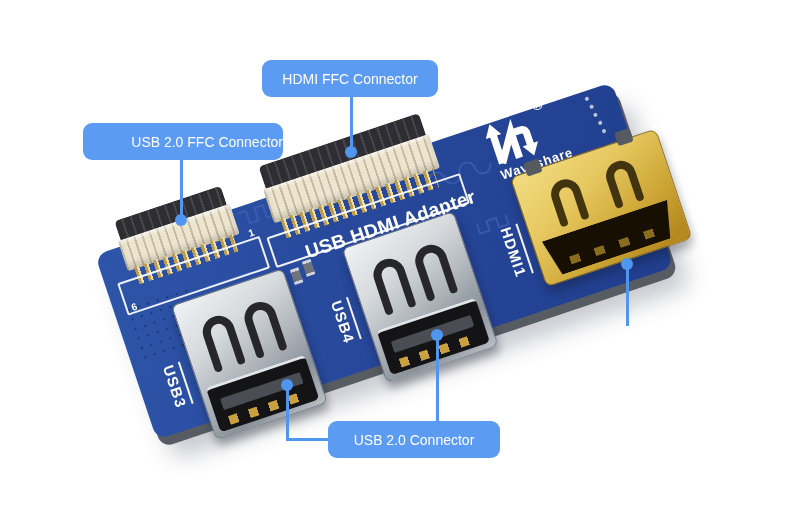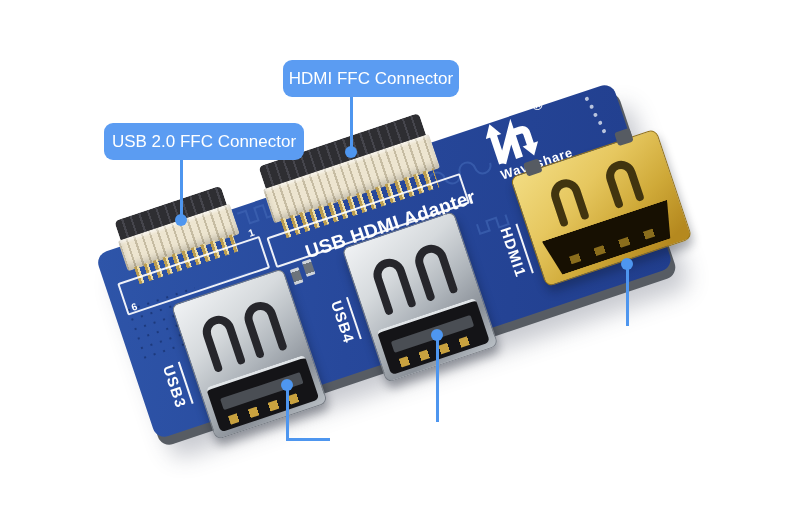--- a/index.html
+++ b/index.html
@@ -82,23 +82,23 @@
   .hdmi-tab{position:absolute;top:-10px;width:16px;height:14px;background:#565b62;border-radius:3px;}
   .tab-1{left:16px;} .tab-2{left:112px;}
   .hdmi-opening{position:absolute;left:9px;right:11px;bottom:6px;height:38px;background:#171002;
                 clip-path:polygon(0 0,100% 0,93% 100%,7% 100%);}
   .hdmi-contacts{position:absolute;left:16%;right:16%;bottom:18%;height:8px;
                  background:repeating-linear-gradient(90deg,#8a6d1c 0 10px,transparent 10px 26px);}
 
   
   .callout{position:absolute;display:flex;align-items:center;justify-content:center;
            background:var(--label-bg,#5B9CF2);color:var(--label-text,#fff);
-           border-radius:9px;font-size:17px;white-space:nowrap;margin-left:21px;}
+           border-radius:9px;font-size:14px;white-space:nowrap;}
   .co-hdmi-ffc{left:262px;top:60px;width:176px;height:37px;}
-  .co-usb-ffc{left:83px;top:123px;width:200px;height:37px;}
+  .co-usb-ffc{left:83px;top:123px;width:200px;height:37px;justify-content:flex-end;}
   .co-hdmi{left:550px;top:325px;width:158px;height:40px;}
   .co-usb{left:328px;top:421px;width:172px;height:37px;}
 
   .co-line{position:absolute;background:var(--callout-line,#4E96EF);}
   .ln-v{width:3px;} .ln-h{height:3px;}
   .ln-1{left:350px;top:97px;height:56px;}
   .ln-2{left:180px;top:160px;height:61px;}
   .ln-3{left:626px;top:269px;height:57px;}
   .ln-4a{left:436px;top:340px;height:82px;}
   .ln-4b-v{left:286px;top:390px;height:51px;}
@@ -212,14 +212,17 @@
   <div class="co-dot dot-3"></div>
   <div class="co-dot dot-4a"></div>
   <div class="co-dot dot-4b"></div>
 
   <div class="callout co-hdmi-ffc">
     <span>HDMI FFC Connector</span>
   </div>
   <div class="callout co-usb-ffc">
     <span>USB 2.0 FFC Connector</span>
   </div>
+  <div class="callout co-usb">
+    <span>USB 2.0 Connector</span>
+  </div>
 
 </div>
 
 </body></html>

